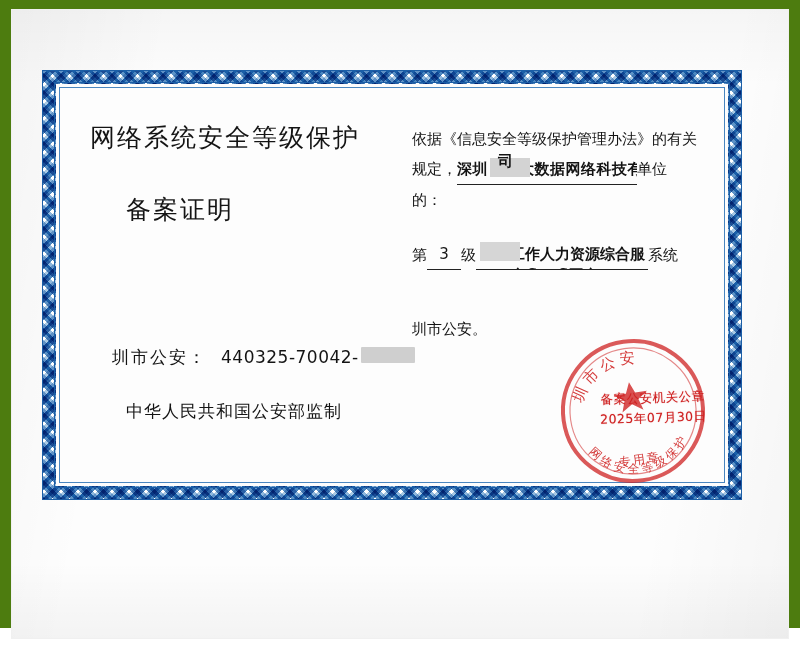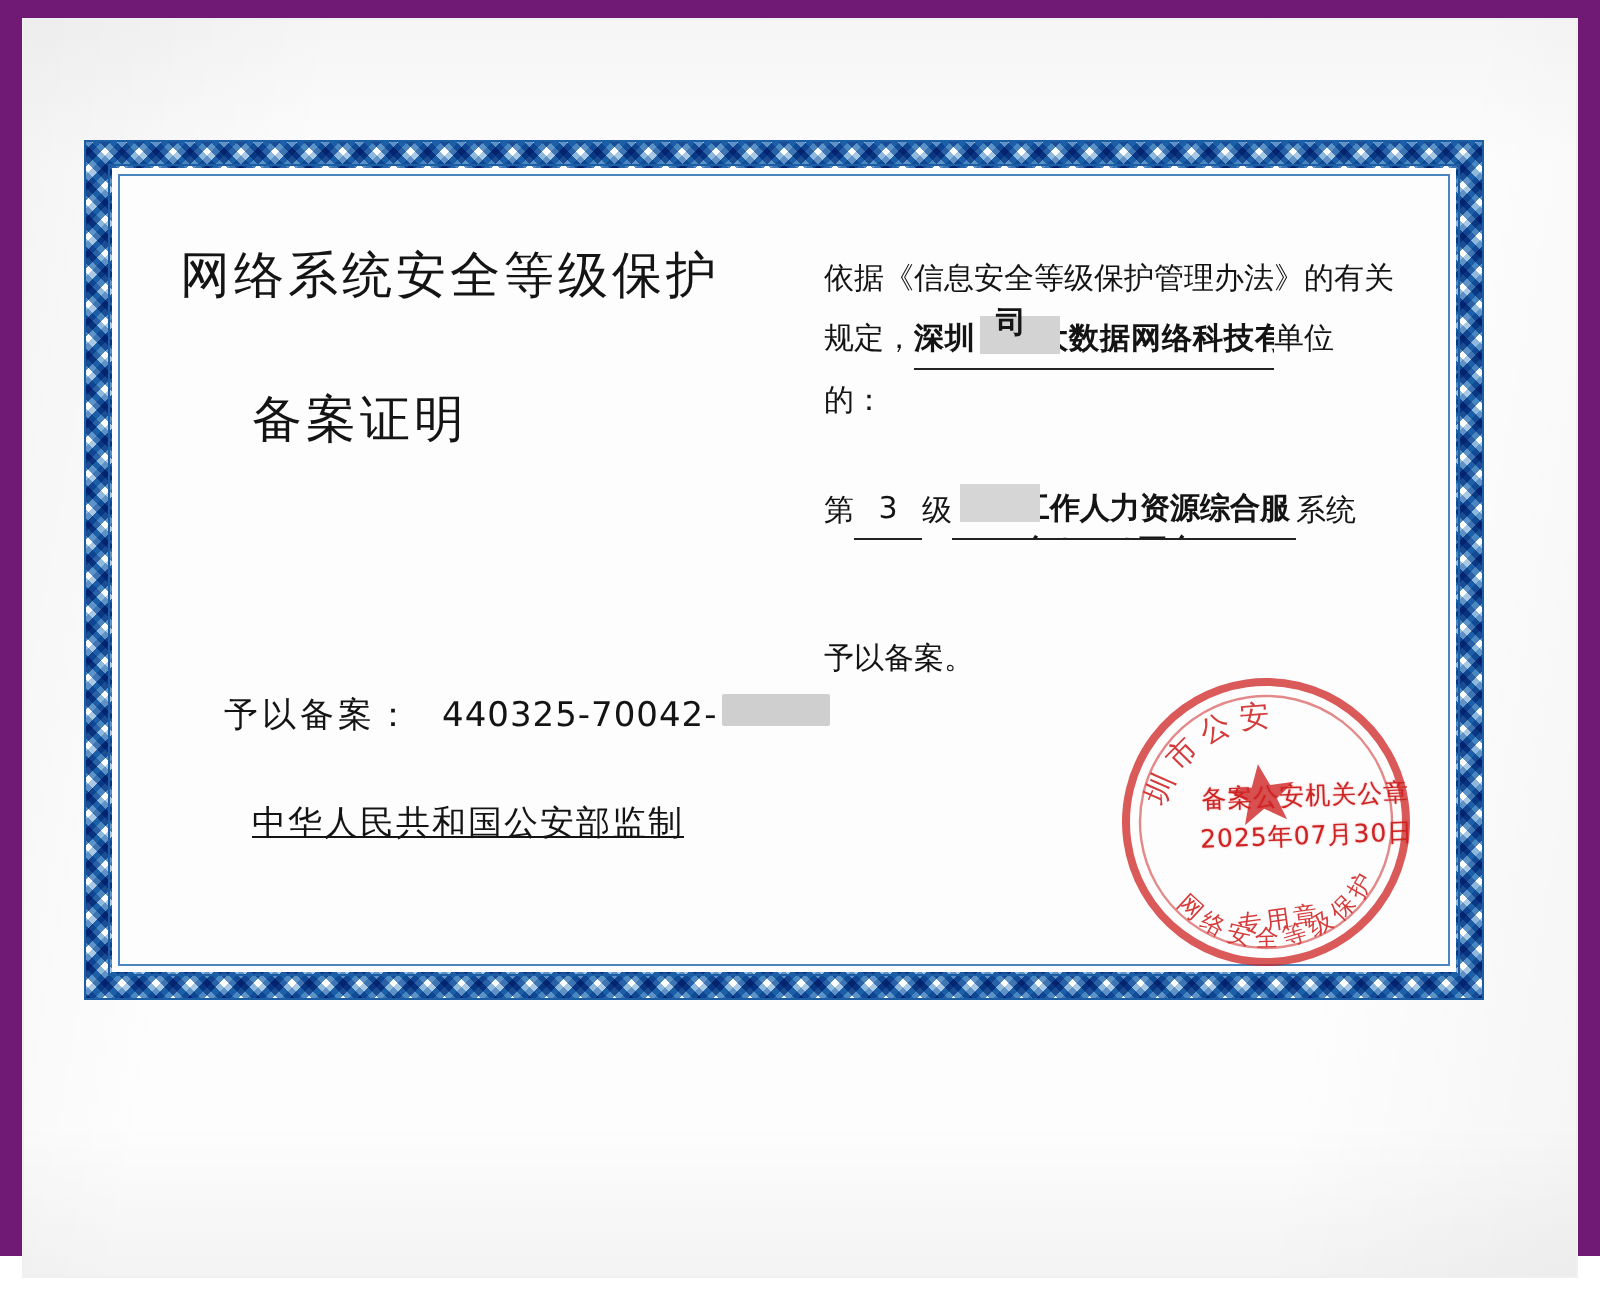--- a/index.html
+++ b/index.html
@@ -10,21 +10,21 @@
   body {
     width: 800px;
     height: 648px;
     overflow: hidden;
     font-family: "DejaVu Sans", "Liberation Sans", sans-serif;
   }
   .page {
     position: relative;
     width: 800px;
     height: 628px;
-    background: #701a75;
+    background: #4d7c0f;
   }
   
   .sheet {
     position: absolute;
     left: 12px;
     top: 10px;
     width: 776px;
     height: 628px;
     background: #fdfdfd;
     box-shadow: 0 0 0 1px #f0f0f0;
@@ -142,21 +142,20 @@
     border-radius: 1px;
   }
   .issuer-row {
     position: absolute;
     left: 66px;
     top: 312px;
     font-size: 17px;
     letter-spacing: 1px;
     color: #141414;
     white-space: nowrap;
-    text-decoration: underline;
   }
   
   .body-block {
     position: absolute;
     left: 352px;
     top: 36px;
     width: 310px;
     font-size: 15px;
     color: #141414;
     line-height: 30px;
@@ -292,21 +291,21 @@
     </div>
 
     <div class="content">
 
       <div class="title-block">
         <div class="title-line1">网络系统安全等级保护</div>
         <div class="title-line2">备案证明</div>
       </div>
 
       <div class="cert-no-row">
-        <span class="cert-no-label">予以备案：</span>
+        <span class="cert-no-label">圳市公安：</span>
         <span class="cert-no-value">440325-70042-</span>
         <span class="cert-no-redacted"></span>
       </div>
 
       <div class="issuer-row">中华人民共和国公安部监制</div>
 
       <div class="body-block">
         <div class="body-p1">依据《信息安全等级保护管理办法》的有关</div>
 
         <div class="line-row">
@@ -326,21 +325,21 @@
           <span class="ul level-ul">3</span>
           <span>级</span>
           <span class="ul sys-ul">
             <span class="sys-text">　　工作人力资源综合服</span>
             <span class="sys-redact"></span>
             <span class="sys-wrap2">务SaaS平台</span>
           </span>
           <span>系统</span>
         </div>
 
-        <div class="body-p3">予以备案。</div>
+        <div class="body-p3">圳市公安。</div>
       </div>
 
     </div>
 
     <div class="seal">
       <svg width="150" height="150" viewBox="0 0 150 150" aria-hidden="true">
         <circle cx="75" cy="75" r="70" fill="none" stroke="#cf2222" stroke-width="4" opacity="0.85"></circle>
         <circle cx="75" cy="75" r="63" fill="none" stroke="#cf2222" stroke-width="1.2" opacity="0.6"></circle>
         <g opacity="0.9" fill="#cf2222" transform="translate(75,62) scale(0.95)">
           <polygon points="0,-17 4.9,-5.3 17.5,-5.3 7.4,2.1 11.2,13.8 0,6.6 -11.2,13.8 -7.4,2.1 -17.5,-5.3 -4.9,-5.3"></polygon>

